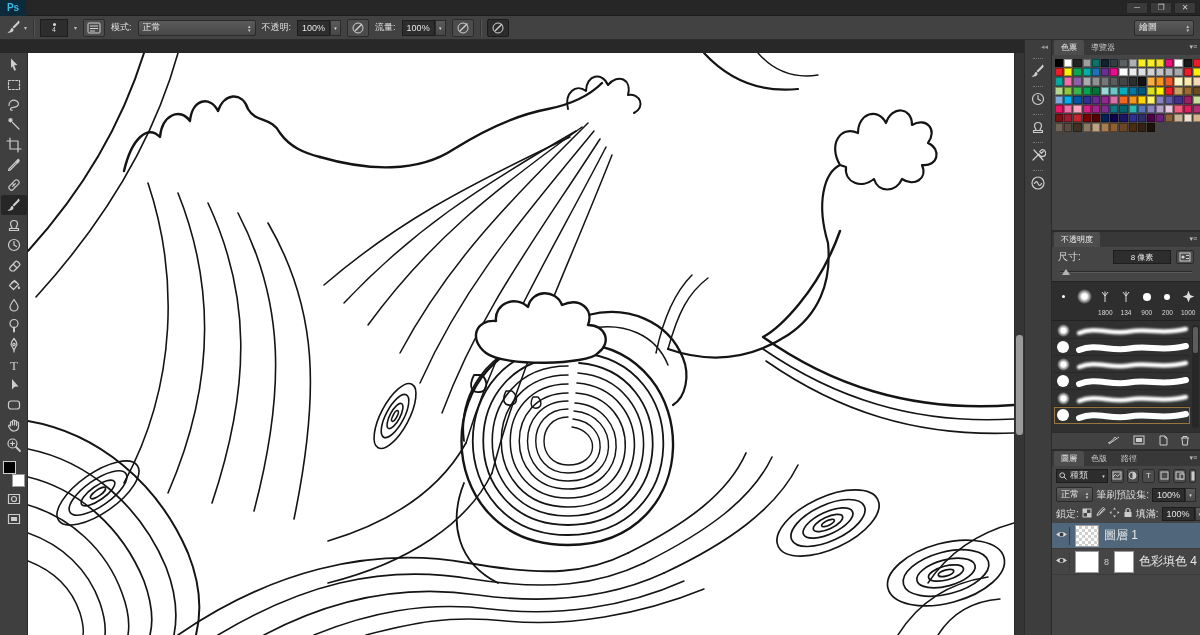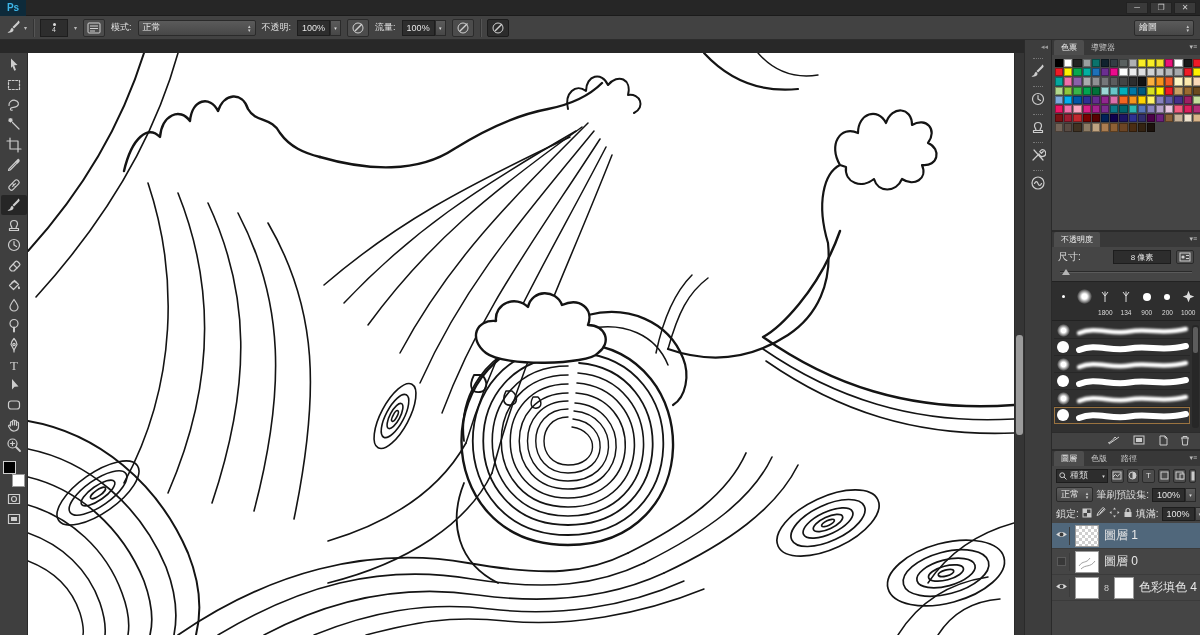--- a/index.html
+++ b/index.html
@@ -881,29 +881,20 @@
                 <span><svg width="13" height="9" viewBox="0 0 14 10">
                     <path d="M1,5 Q7,-0.5 13,5 Q7,10.5 1,5 Z" fill="#d8d8d8"></path>
                     <circle cx="7" cy="5" r="2.1" fill="#3a3a3a"></circle>
                   </svg></span>
               </div>
               <div class="thumb checker"></div>
               <span class="layer-name">圖層 1</span>
             </div>
             <div class="layer-row">
               <div class="eye-box">
-                <span class="eye-empty"></span>
-              </div>
-              <div class="thumb"><svg width="22" height="20" viewBox="0 0 22 20">
-                  <path d="M3,14 C7,8 10,12 14,6 M5,17 C10,12 14,16 19,9" stroke="#888" fill="none" stroke-width="0.8"></path>
-                </svg></div>
-              <span class="layer-name">圖層 0</span>
-            </div>
-            <div class="layer-row">
-              <div class="eye-box">
                 <span><svg width="13" height="9" viewBox="0 0 14 10">
                     <path d="M1,5 Q7,-0.5 13,5 Q7,10.5 1,5 Z" fill="#d8d8d8"></path>
                     <circle cx="7" cy="5" r="2.1" fill="#3a3a3a"></circle>
                   </svg></span>
               </div>
               <div class="thumb"></div>
               <span class="link8">8</span>
               <div class="mask-thumb"></div>
               <span class="layer-name">色彩填色 4</span>
             </div>

